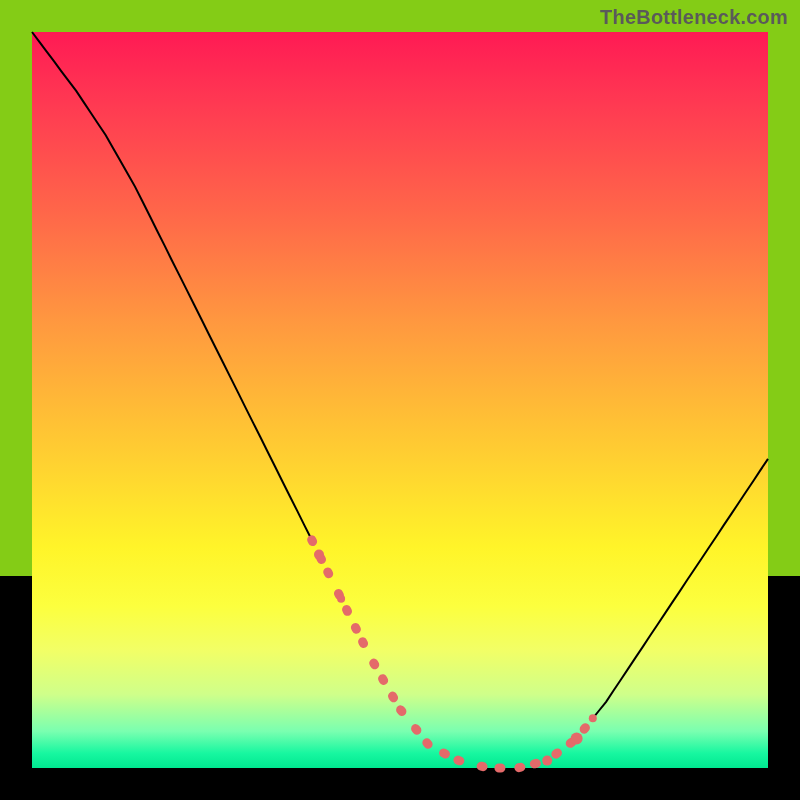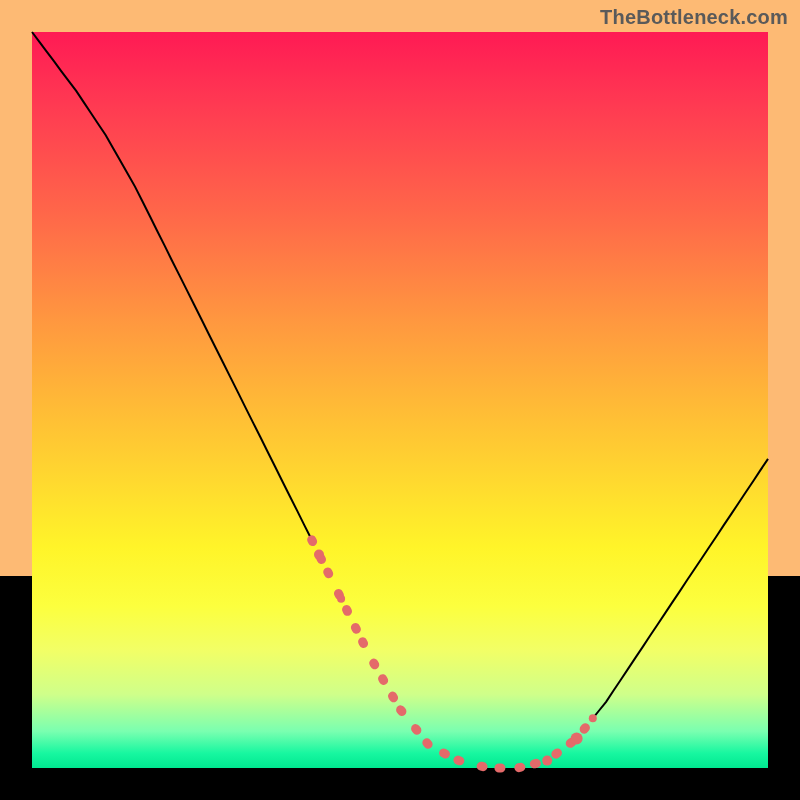--- a/index.html
+++ b/index.html
@@ -1,21 +1,21 @@
 <!DOCTYPE html>
 <html><head>
 <meta charset="utf-8">
 <style>
   * { margin: 0; padding: 0; box-sizing: border-box; }
   html, body { width: 800px; height: 800px; overflow: hidden; background: #000; }
   .frame {
     position: relative;
     width: 800px;
     height: 576px;
-    background: #fdba74;
+    background: #84cc16;
   }
   .plot-area {
     position: absolute;
     left: 32px;
     top: 32px;
     width: 736px;
     height: 736px;
     background: linear-gradient(to bottom,
       #ff1a54 0%,
       #ff3a52 10%,

